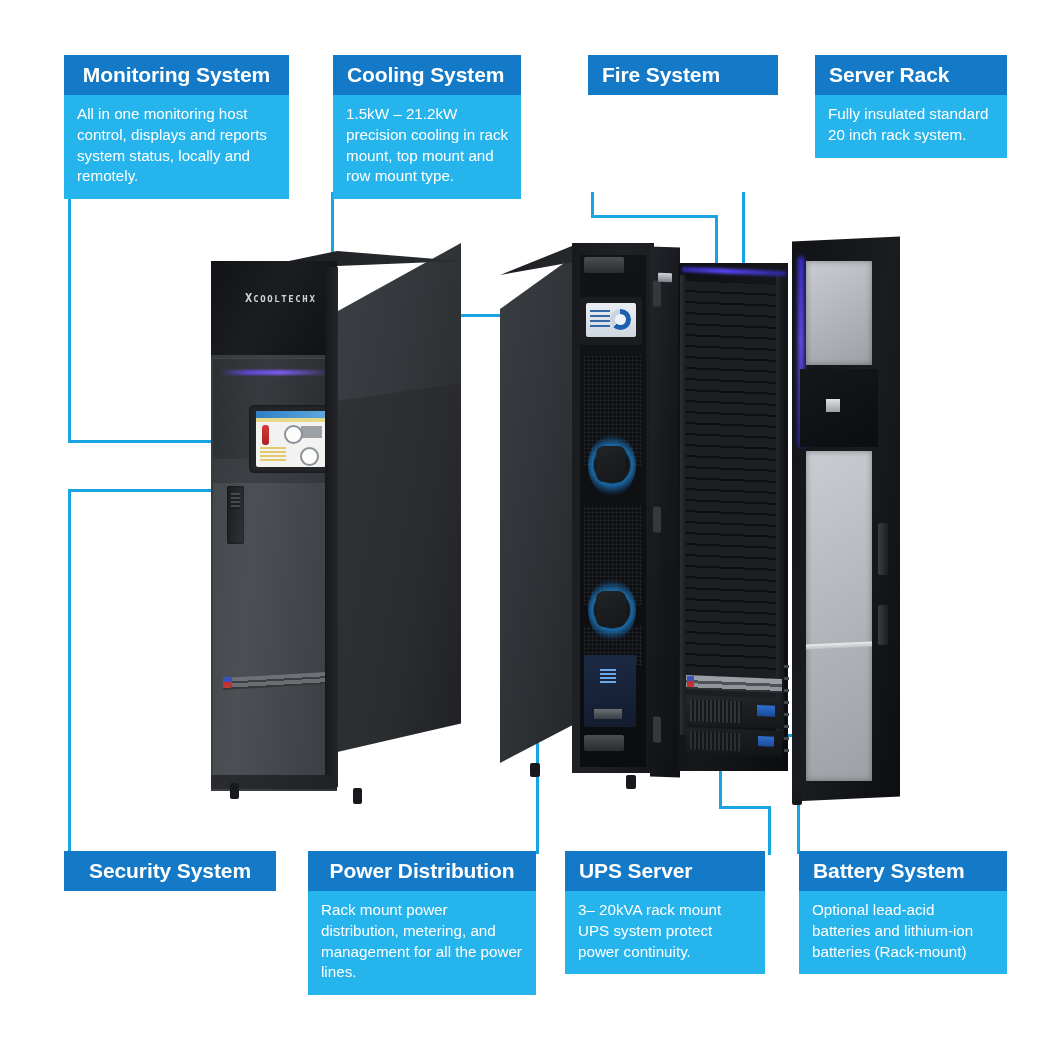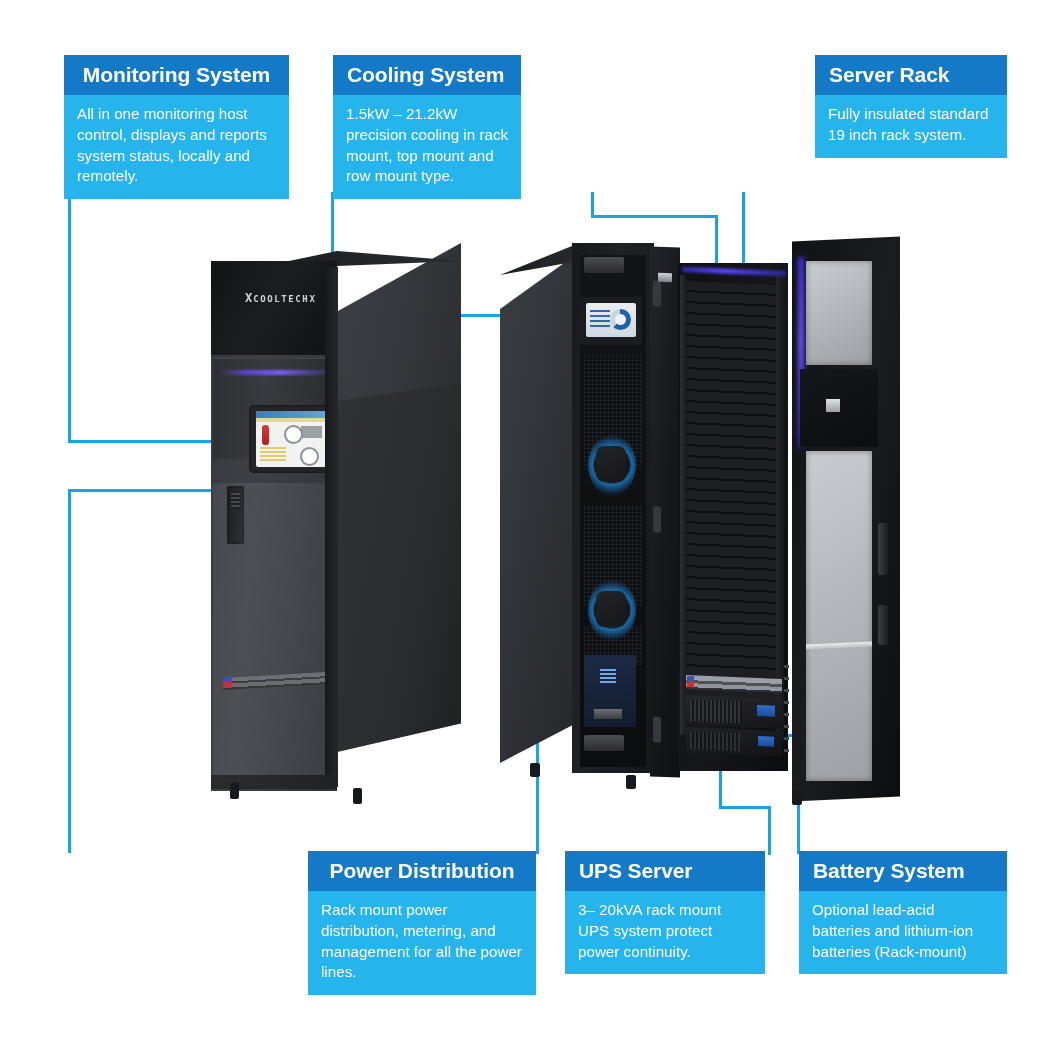--- a/index.html
+++ b/index.html
@@ -467,28 +467,30 @@
     <div class="hdr">Monitoring System</div>
     <div class="bdy">All in one monitoring host control, displays and reports system status, locally and remotely.</div>
   </div>
 
   <div class="callout" style="left:333px;top:55px;width:188px;">
     <div class="hdr">Cooling System</div>
     <div class="bdy">1.5kW – 21.2kW precision cooling in rack mount, top mount and row mount type.</div>
   </div>
 
   <div class="callout" style="left:588px;top:55px;width:190px;">
+    <div class="hdr">Fire System</div>
   </div>
 
   <div class="callout" style="left:815px;top:55px;width:192px;">
     <div class="hdr">Server Rack</div>
-    <div class="bdy">Fully insulated standard 19 inch rack system.</div>
+    <div class="bdy">Fully insulated standard 20 inch rack system.</div>
   </div>
 
   <div class="callout center" style="left:64px;top:851px;width:212px;">
+    <div class="hdr">Security System</div>
   </div>
 
   <div class="callout center" style="left:308px;top:851px;width:228px;">
     <div class="hdr">Power Distribution</div>
     <div class="bdy">Rack mount power distribution, metering, and management for all the power lines.</div>
   </div>
 
   <div class="callout" style="left:565px;top:851px;width:200px;">
     <div class="hdr">UPS Server</div>
     <div class="bdy">3– 20kVA rack mount UPS system protect power continuity.</div>

